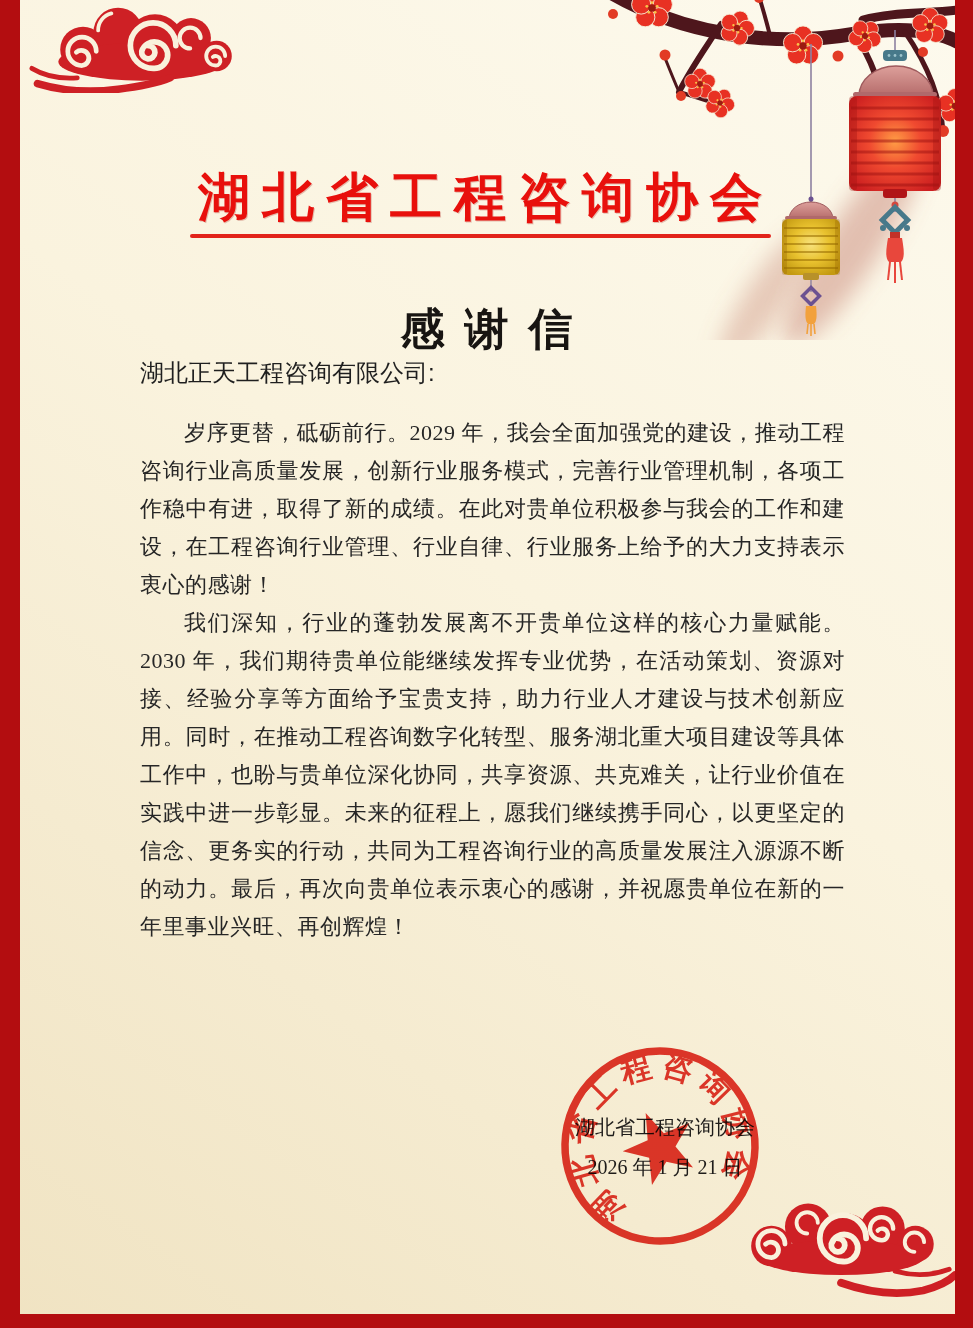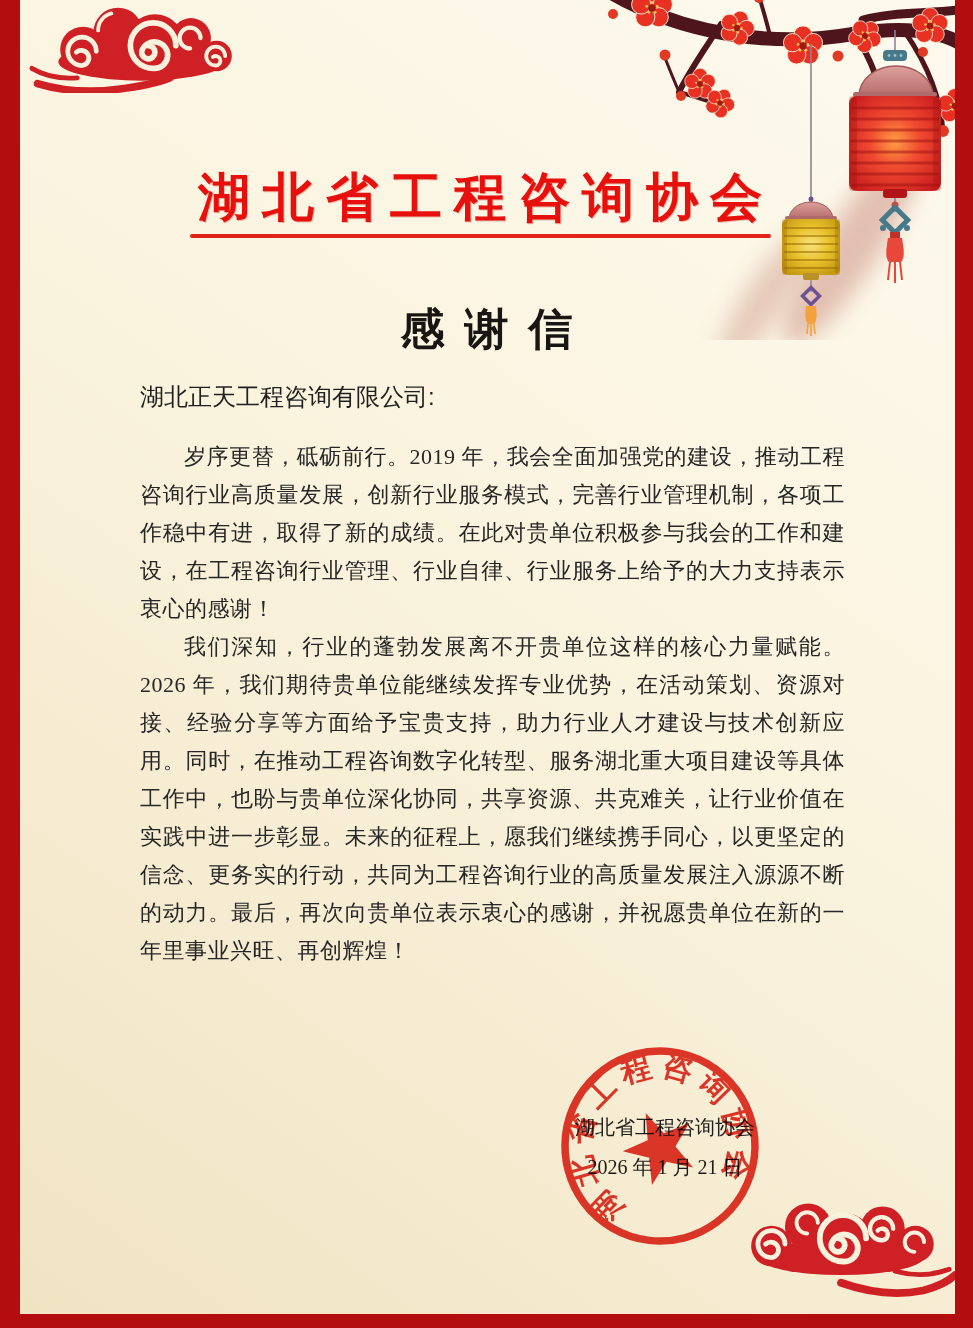--- a/index.html
+++ b/index.html
@@ -27,21 +27,21 @@
   .divider{
     position:absolute;left:190px;top:234px;width:581px;height:4px;z-index:3;
     background:var(--divider-red,#e2231a);border-radius:2px;
   }
   .letter-title{
     position:absolute;left:0;top:263px;width:973px;z-index:3;
     text-align:center;color:#181512;font-size:44px;font-weight:bold;
     letter-spacing:20px;text-indent:20px;
   }
   .content{
-    position:absolute;left:140px;top:382px;width:705px;z-index:3;color:#262626;
+    position:absolute;left:140px;top:358px;width:705px;z-index:3;color:#262626;
   }
   .salutation{
     margin:0 0 26px 0;font-family:"Liberation Sans","DejaVu Sans",sans-serif;
     font-size:24px;line-height:30px;color:#1f1f1f;
   }
   .content p.body{
     margin:0;font-size:22px;line-height:38px;text-align:justify;
     text-indent:2em;letter-spacing:.5px;
   }
   .signature{
@@ -222,22 +222,22 @@
   <div class="strip strip-left"></div>
   <div class="strip strip-right"></div>
   <div class="strip strip-bottom"></div>
 
   <h1 class="org-title">湖北省工程咨询协会</h1>
   <div class="divider"></div>
   <h2 class="letter-title">感谢信</h2>
 
   <div class="content">
     <p class="salutation">湖北正天工程咨询有限公司:</p>
-    <p class="body">岁序更替，砥砺前行。2019 年，我会全面加强党的建设，推动工程咨询行业高质量发展，创新行业服务模式，完善行业管理机制，各项工作稳中有进，取得了新的成绩。在此对贵单位积极参与我会的工作和建设，在工程咨询行业管理、行业自律、行业服务上给予的大力支持表示衷心的感谢！</p>
-    <p class="body">我们深知，行业的蓬勃发展离不开贵单位这样的核心力量赋能。2026 年，我们期待贵单位能继续发挥专业优势，在活动策划、资源对接、经验分享等方面给予宝贵支持，助力行业人才建设与技术创新应用。同时，在推动工程咨询数字化转型、服务湖北重大项目建设等具体工作中，也盼与贵单位深化协同，共享资源、共克难关，让行业价值在实践中进一步彰显。未来的征程上，愿我们继续携手同心，以更坚定的信念、更务实的行动，共同为工程咨询行业的高质量发展注入源源不断的动力。最后，再次向贵单位表示衷心的感谢，并祝愿贵单位在新的一年里事业兴旺、再创辉煌！</p>
+    <p class="body">岁序更替，砥砺前行。2029 年，我会全面加强党的建设，推动工程咨询行业高质量发展，创新行业服务模式，完善行业管理机制，各项工作稳中有进，取得了新的成绩。在此对贵单位积极参与我会的工作和建设，在工程咨询行业管理、行业自律、行业服务上给予的大力支持表示衷心的感谢！</p>
+    <p class="body">我们深知，行业的蓬勃发展离不开贵单位这样的核心力量赋能。2030 年，我们期待贵单位能继续发挥专业优势，在活动策划、资源对接、经验分享等方面给予宝贵支持，助力行业人才建设与技术创新应用。同时，在推动工程咨询数字化转型、服务湖北重大项目建设等具体工作中，也盼与贵单位深化协同，共享资源、共克难关，让行业价值在实践中进一步彰显。未来的征程上，愿我们继续携手同心，以更坚定的信念、更务实的行动，共同为工程咨询行业的高质量发展注入源源不断的动力。最后，再次向贵单位表示衷心的感谢，并祝愿贵单位在新的一年里事业兴旺、再创辉煌！</p>
   </div>
 
   <div class="signature">
     <div>湖北省工程咨询协会</div>
     <div class="date">2026 年 1 月 21 日</div>
   </div>
 
   <svg class="seal" width="224" height="224" viewBox="0 0 224 224" xmlns:xlink="http://www.w3.org/1999/xlink">
     <defs>
       <path id="sealArc" d="M 58.4,157 A 70,70 0 1 1 165.6,157" fill="none"></path>

